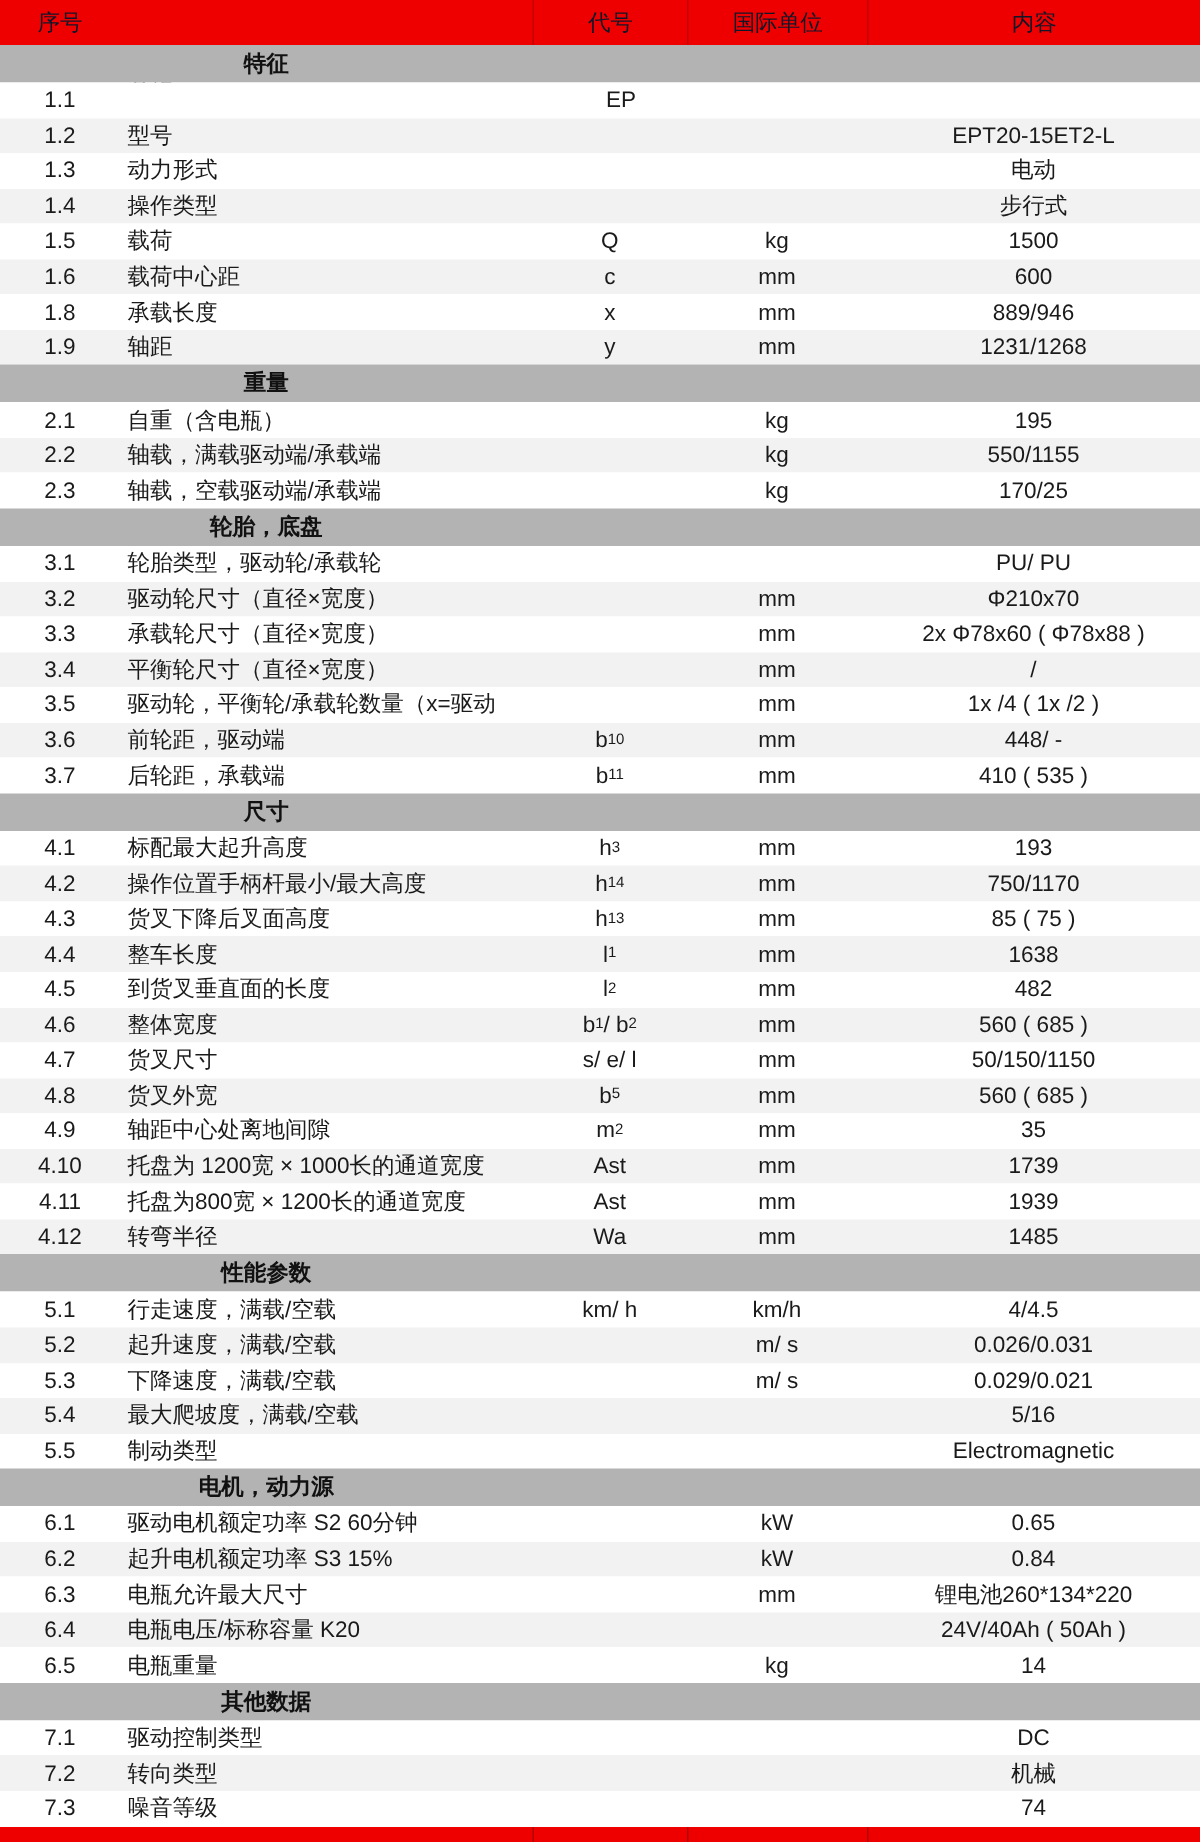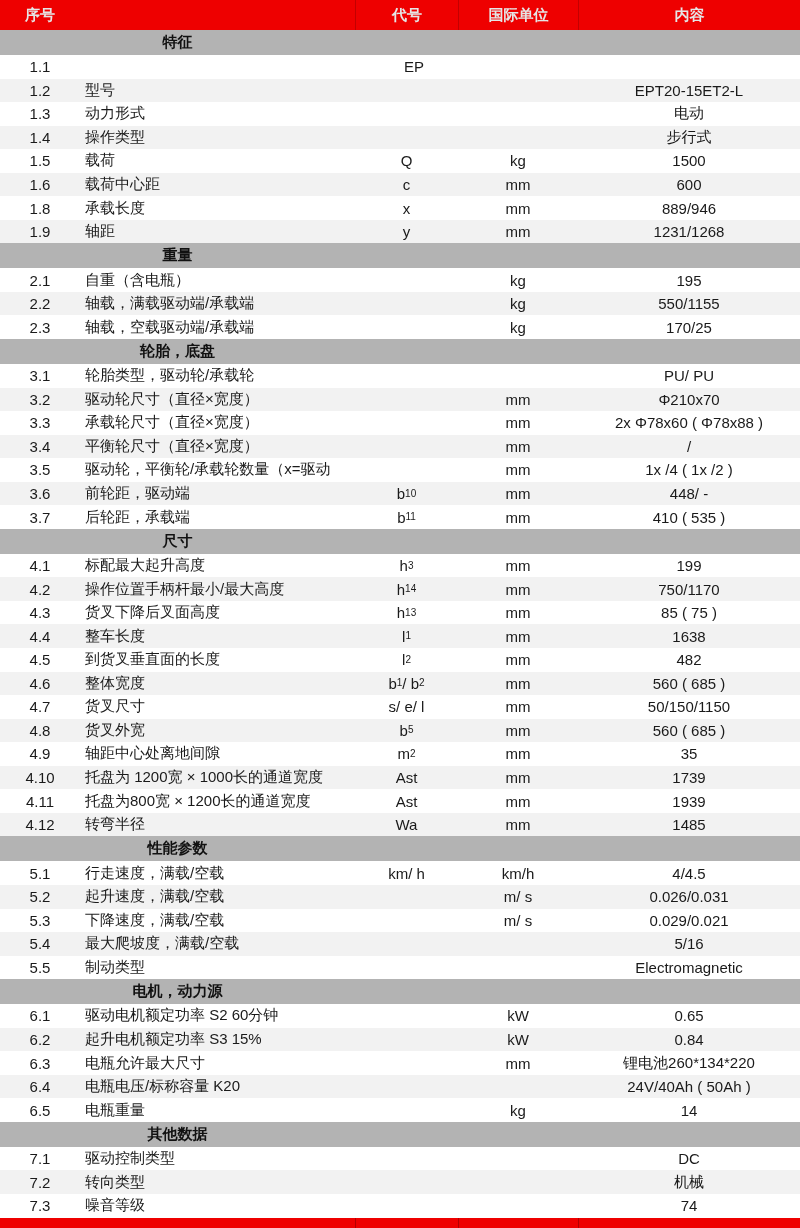--- a/index.html
+++ b/index.html
@@ -14,22 +14,22 @@
     color: var(--text, #1a1a1a);
     display: flex;
     flex-direction: column;
     overflow: hidden;
   }
   
   .thead {
     flex: none;
     height: 30px;
     background: var(--accent, #ee0000);
-    color: #e5e5e5;
-    font-weight: bold;
+    color: #0f172a;
+    font-weight: normal;
     display: flex;
   }
   .thead .cell { display: flex; align-items: center; justify-content: center; height: 100%; }
   .thead .c-name { justify-content: flex-start; margin-top: 44px; }
   .thead .c-code, .thead .c-unit, .thead .c-value { border-left: 1px solid rgba(0,0,0,0.18); box-sizing: border-box; }
   
   .c-no    { width: 80px;  text-align: center; }
   .c-name  { width: 275px; text-align: left; padding-left: 5px; box-sizing: border-box; }
   .c-code  { width: 103px; text-align: center; }
   .c-unit  { width: 120px; text-align: center; }
@@ -228,21 +228,21 @@
         <div class="cell c-value">410 ( 535 )</div>
       </div>
       <div class="section-row">
         <span class="section-title">尺寸</span>
       </div>
       <div class="row">
         <div class="cell c-no">4.1</div>
         <div class="cell c-name">标配最大起升高度</div>
         <div class="cell c-code">h<sub>3</sub></div>
         <div class="cell c-unit">mm</div>
-        <div class="cell c-value">199</div>
+        <div class="cell c-value">193</div>
       </div>
       <div class="row alt">
         <div class="cell c-no">4.2</div>
         <div class="cell c-name">操作位置手柄杆最小/最大高度</div>
         <div class="cell c-code">h<sub>14</sub></div>
         <div class="cell c-unit">mm</div>
         <div class="cell c-value">750/1170</div>
       </div>
       <div class="row">
         <div class="cell c-no">4.3</div>

